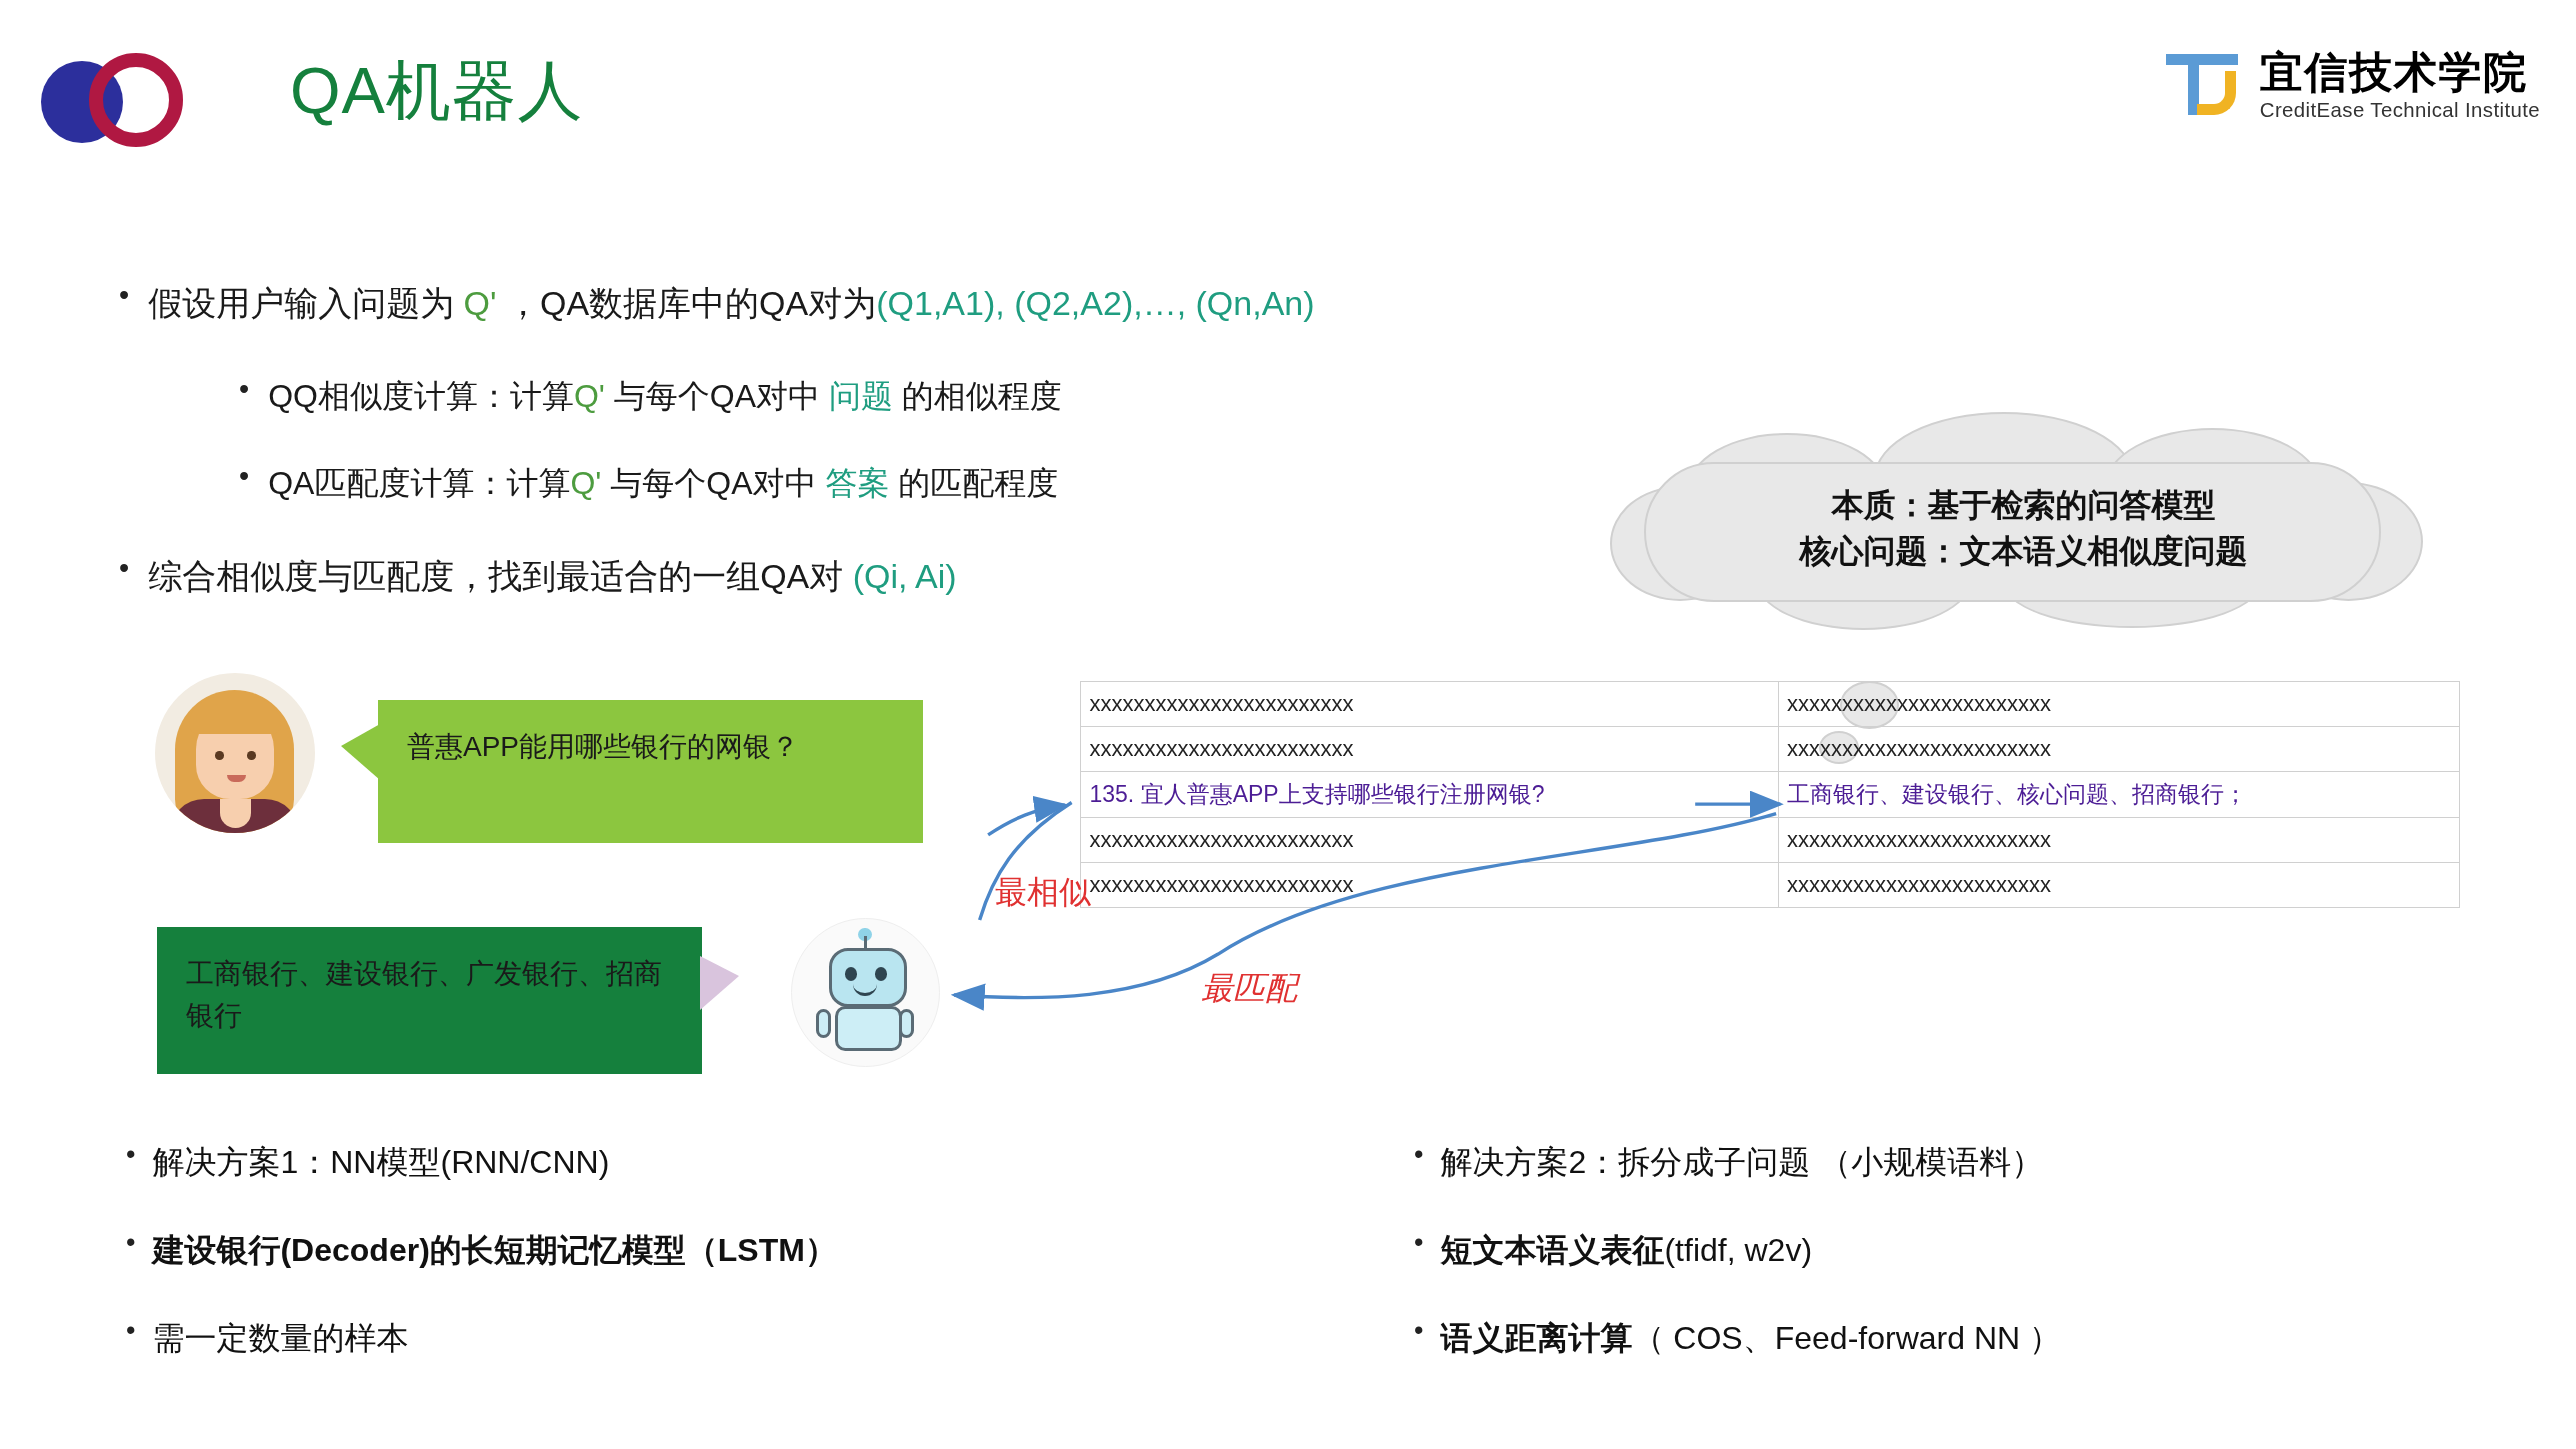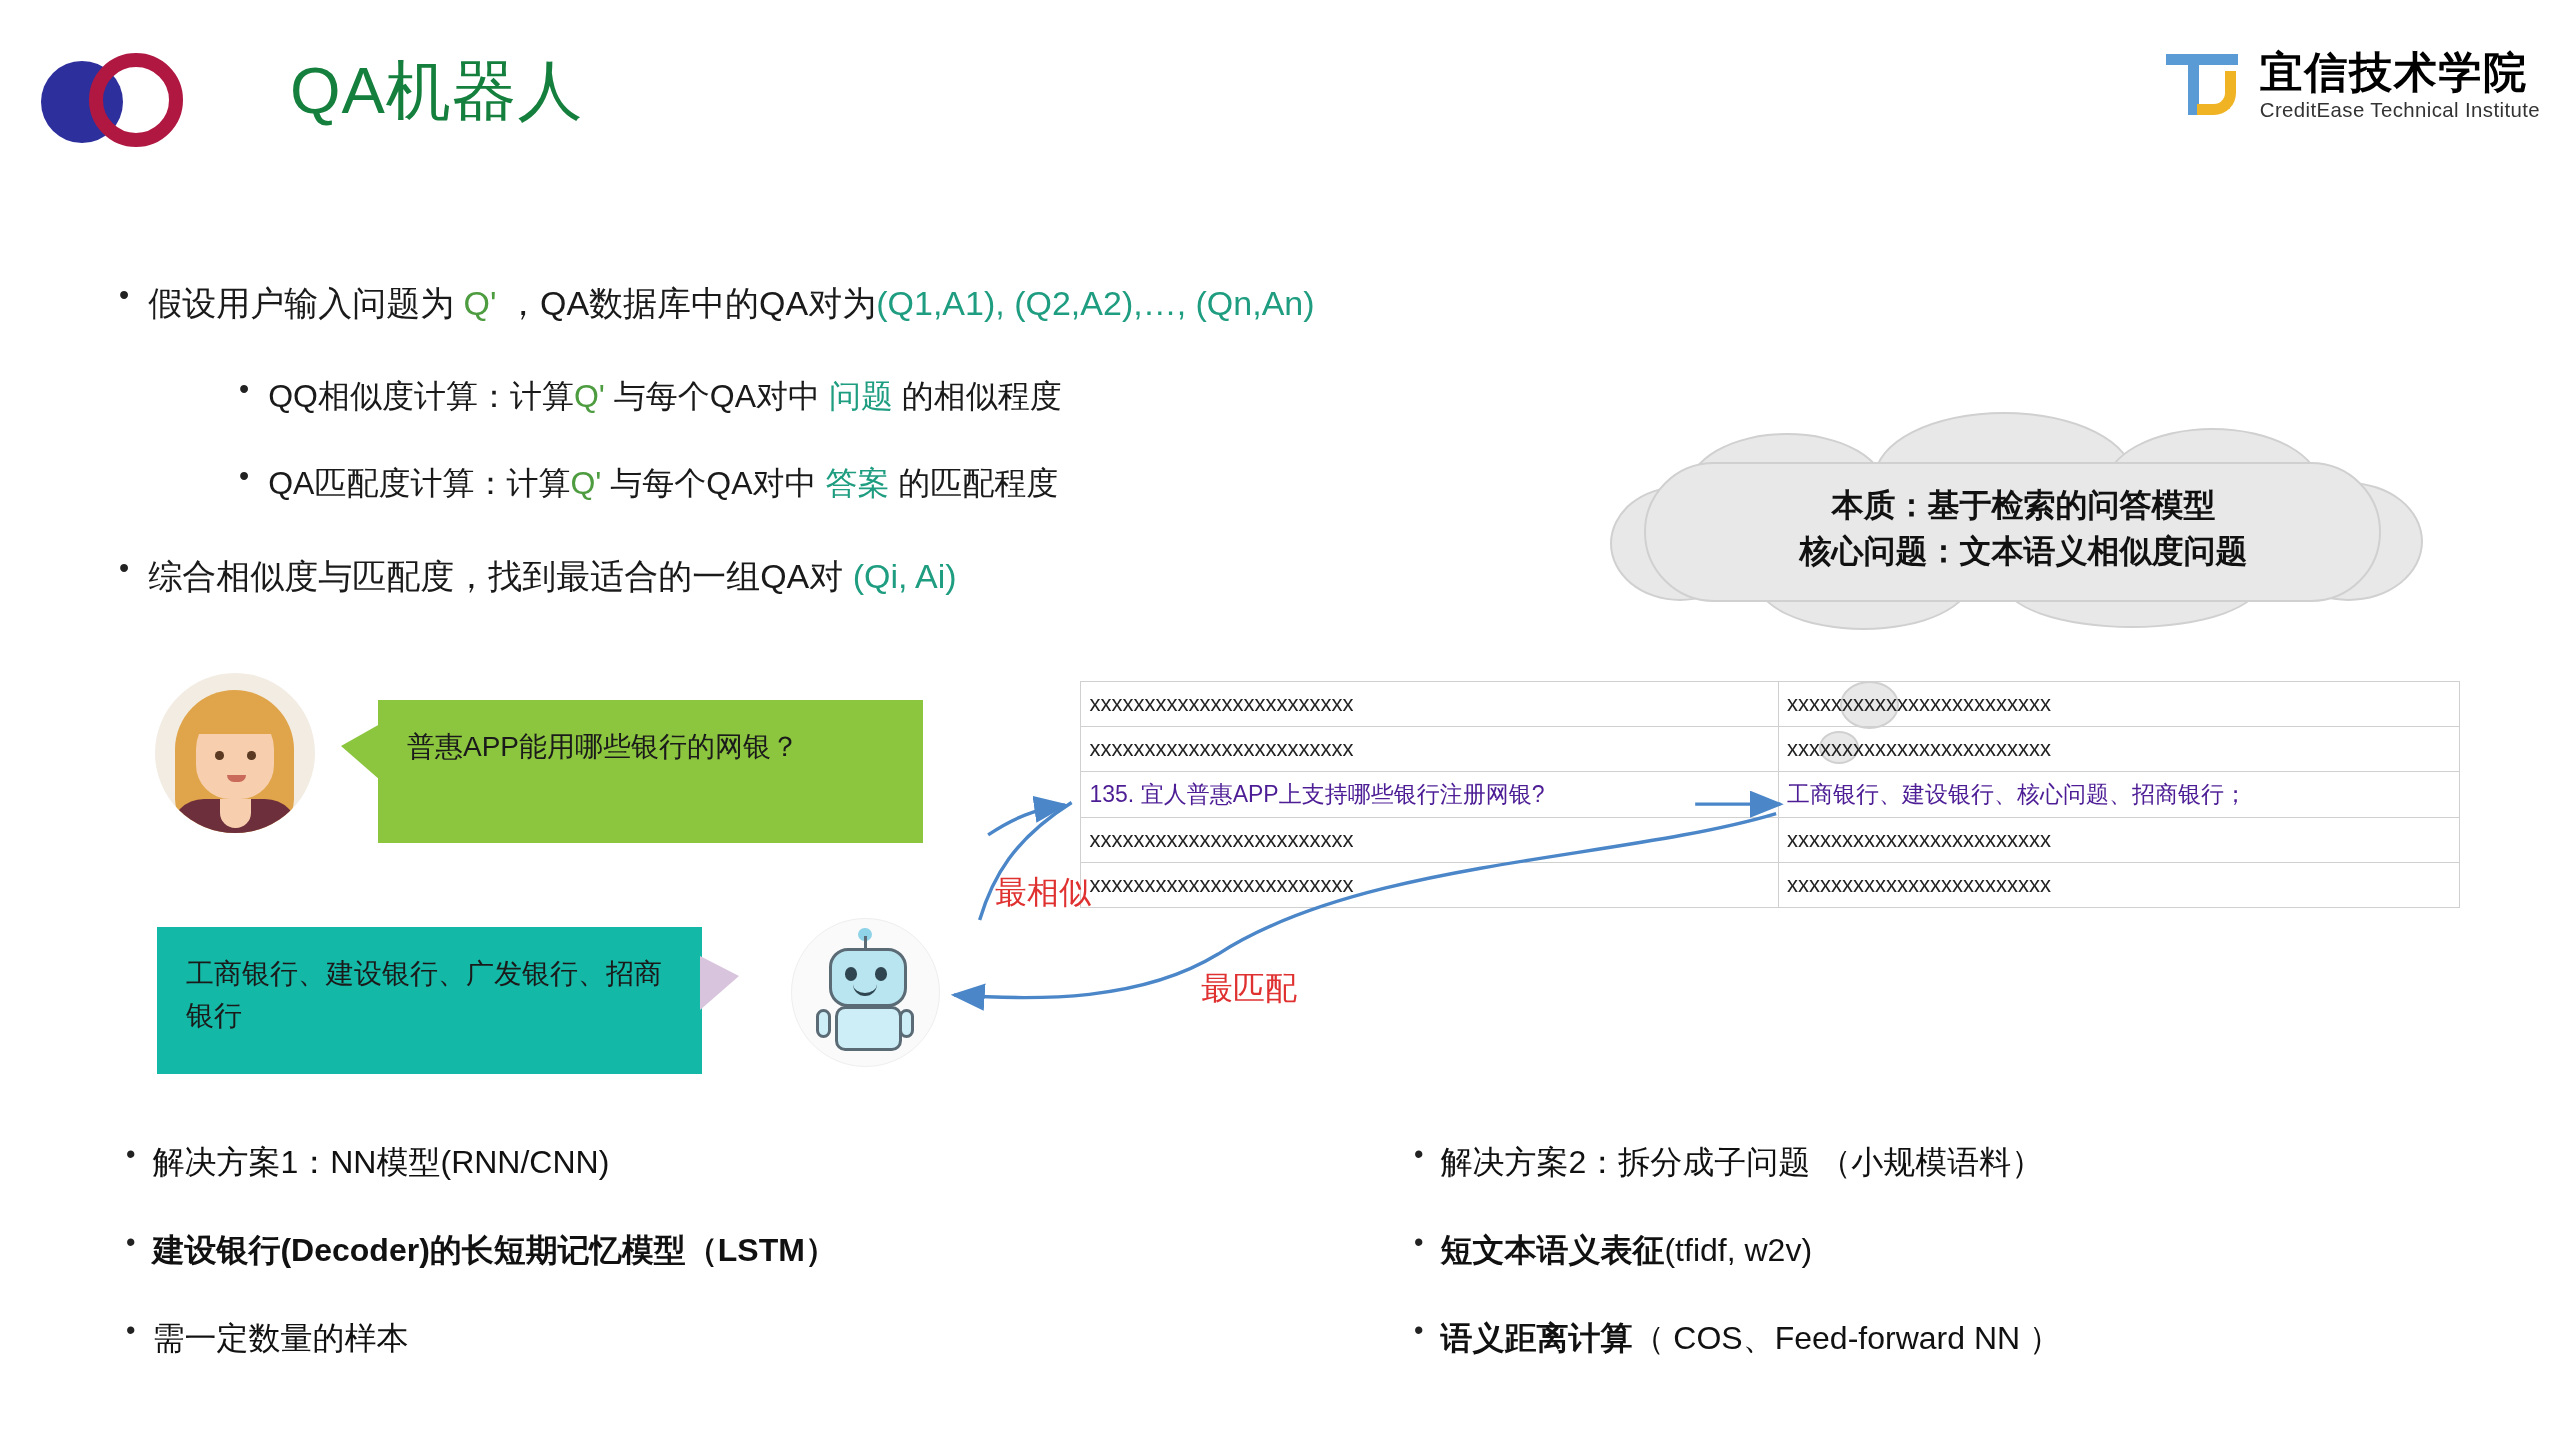--- a/index.html
+++ b/index.html
@@ -259,21 +259,21 @@
     border-top: 22px solid transparent;
     border-bottom: 34px solid transparent;
     border-right: 39px solid #8cc63f;
   }
   .bubble-purple {
     position: absolute;
     left: 157px;
     top: 927px;
     width: 545px;
     height: 147px;
-    background: #14b8a6;
+    background: #15803d;
     color: #1a1a1a;
     font-size: 28px;
     line-height: 1.5;
     padding: 25.6px 29px;
     box-sizing: border-box;
   }
   .bubble-purple .tail {
     position: absolute;
     right: -37px;
     top: 29px;
@@ -347,21 +347,21 @@
   .qa-table tr.highlight td { font-size: 23px; color: #4c1d95; }
 
   
   .red-label {
     position: absolute;
     color: #e03131;
     font-size: 32px;
     font-weight: 400;
   }
   #label-sim { left: 995px; top: 871px; }
-  #label-match { left: 1201px; top: 967px; }
+  #label-match { left: 1201px; top: 967px; font-style: italic; }
 
   
   .arrows {
     position: absolute;
     left: 0; top: 0;
     width: 2576px; height: 1449px;
     pointer-events: none;
   }
 
   

